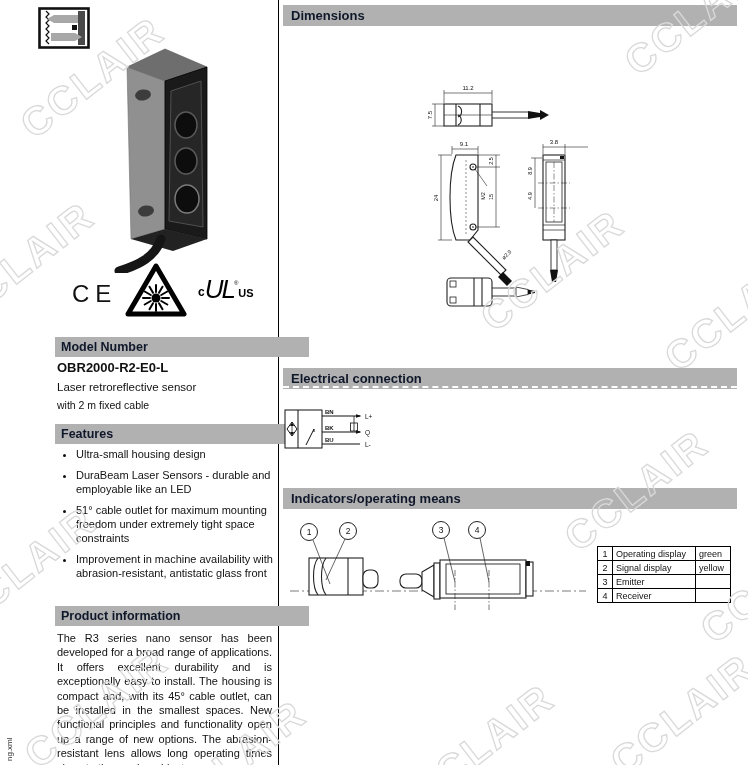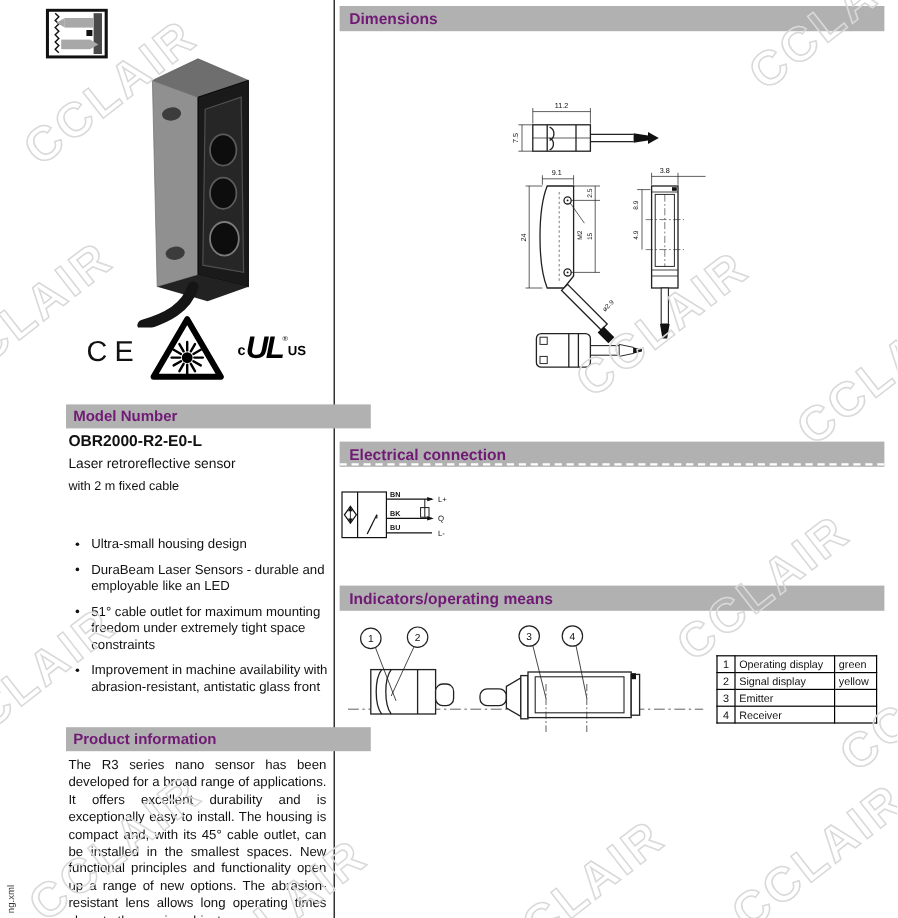--- a/index.html
+++ b/index.html
@@ -4,39 +4,39 @@
 <style>
   html,body{margin:0;padding:0;background:#fff;}
   .page{position:relative;width:748px;height:765px;background:#fff;overflow:hidden;
         font-family:"Liberation Sans",sans-serif;color:#111;}
   .abs{position:absolute;}
   
   .watermark{position:absolute;font-weight:bold;font-size:40px;letter-spacing:3px;
              color:rgba(255,255,255,0.05);-webkit-text-stroke:1.3px #d9d9d9;
              transform:rotate(-38deg);z-index:40;pointer-events:none;white-space:nowrap;}
   
-  .bar{position:absolute;background:#b1b1b1;color:#701a75;font-weight:bold;overflow:hidden;}
+  .bar{position:absolute;background:#b1b1b1;color:#0f172a;font-weight:bold;overflow:hidden;}
   .bar-left{left:55px;width:254px;height:20px;font-size:12.5px;line-height:20px;padding-left:6px;box-sizing:border-box;}
   .bar-right{left:283px;width:454px;height:21px;font-size:13px;line-height:21px;padding-left:8px;box-sizing:border-box;}
   .bar-dashed::after{content:"";position:absolute;left:0;right:0;bottom:1px;border-top:2px dashed #fff;}
   .divider{position:absolute;left:278px;top:0;width:1px;height:765px;background:#000;}
   .model{position:absolute;left:57px;top:360px;font-size:13px;font-weight:bold;}
   .desc{position:absolute;left:57px;top:381px;font-size:11.5px;}
   .subdesc{position:absolute;left:57px;top:399px;font-size:10.5px;}
   .features{position:absolute;left:57px;top:447px;width:214px;margin:0;padding-left:19px;
             font-size:11px;line-height:14px;}
   .features li{margin-bottom:7px;}
   .prodinfo{position:absolute;left:57px;top:631px;width:215px;font-size:11px;line-height:14.4px;
             text-align:justify;}
   .sidetext{position:absolute;left:14px;top:752px;font-size:8px;color:#333;
             transform:rotate(-90deg);transform-origin:left bottom;white-space:nowrap;}
   .ce{position:absolute;left:72px;top:280px;font-size:24px;letter-spacing:6px;font-weight:500;}
   .ulmark{position:absolute;left:198px;top:276px;display:flex;align-items:flex-end;color:#000;}
   .ulmark .ul-c{font-size:12px;font-weight:bold;margin-bottom:3px;}
-  .ulmark .ul-m{font-size:26px;font-weight:700;font-style:italic;line-height:26px;letter-spacing:-2px;}
+  .ulmark .ul-m{font-size:26px;font-weight:400;font-style:italic;line-height:26px;letter-spacing:-2px;}
   .ulmark .ul-r{font-size:6px;margin-bottom:16px;}
   .ulmark .ul-us{font-size:11px;font-weight:bold;margin-bottom:3px;}
   table.ind{position:absolute;left:597px;top:546px;border-collapse:collapse;}
   table.ind td{border:1px solid #000;font-size:9px;height:13px;padding:0 3px;white-space:nowrap;}
   td.c-no{width:8px;text-align:center;}
   td.c-name{width:76px;}
   td.c-val{width:28px;}
   svg text{font-family:"Liberation Sans",sans-serif;}
 </style>
 </head>
@@ -110,20 +110,21 @@
     <span class="ul-m">UL</span>
     <span class="ul-r">®</span>
     <span class="ul-us">US</span>
   </div>
 
   <div class="bar bar-left" style="top:337px;">Model Number</div>
   <div class="model">OBR2000-R2-E0-L</div>
   <div class="desc">Laser retroreflective sensor</div>
   <div class="subdesc">with 2 m fixed cable</div>
 
+  <div class="bar bar-left" style="top:424px;">Features</div>
   <ul class="features">
     <li>Ultra-small housing design</li>
     <li>DuraBeam Laser Sensors - durable and employable like an LED</li>
     <li>51° cable outlet for maximum mounting freedom under extremely tight space constraints</li>
     <li>Improvement in machine availability with abrasion-resistant, antistatic glass front</li>
   </ul>
 
   <div class="bar bar-left" style="top:606px;">Product information</div>
   <div class="prodinfo">The R3 series nano sensor has been developed for a broad range of applications. It offers excellent durability and is exceptionally easy to install. The housing is compact and, with its 45° cable outlet, can be installed in the smallest spaces. New functional principles and functionality open up a range of new options. The abrasion-resistant lens allows long operating times close to the moving object.</div>
 

